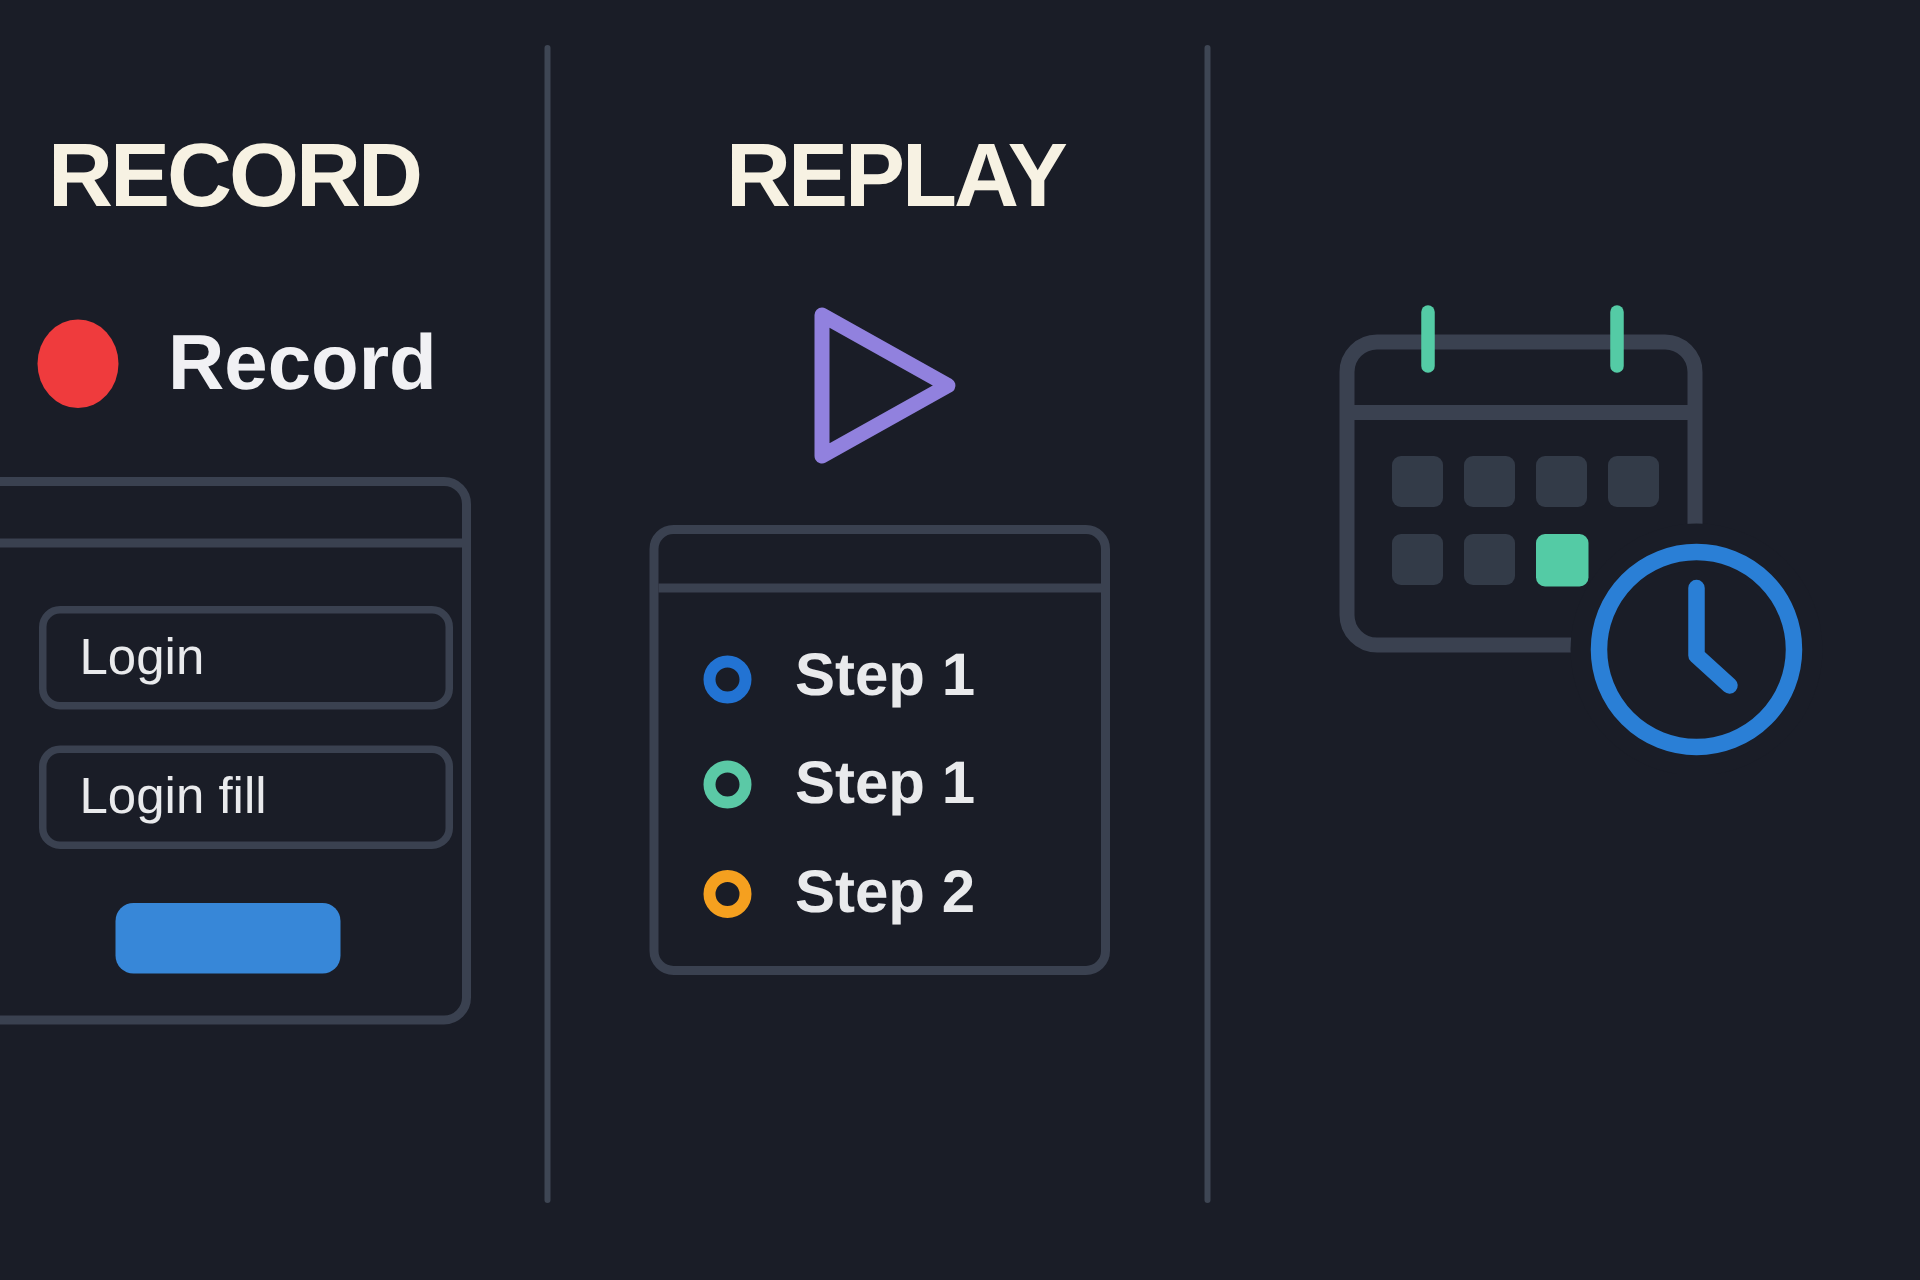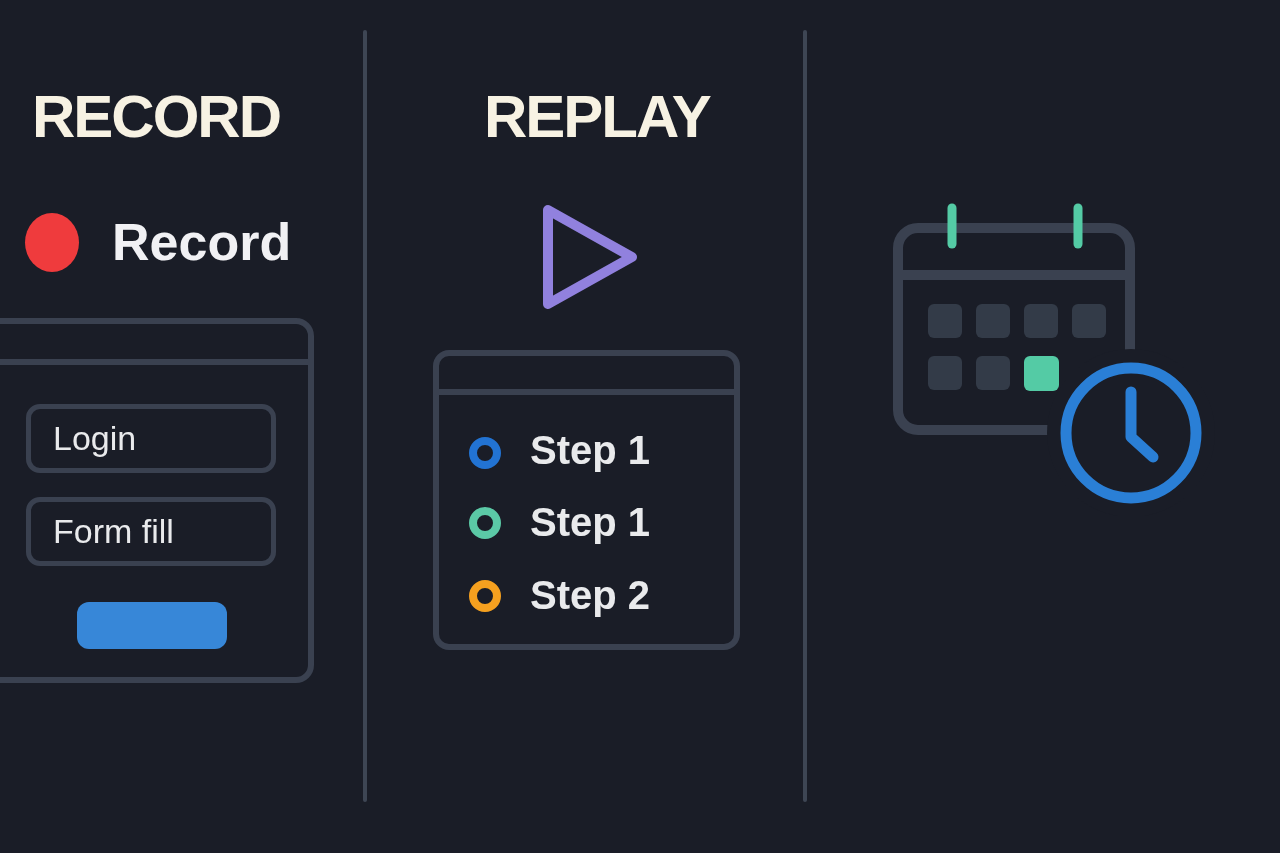--- a/index.html
+++ b/index.html
@@ -53,21 +53,21 @@
   .panel-replay{left:433px;top:350px;width:307px;height:300px;border-radius:16px;}
   .panel-header{
     width:100%;
     border-bottom:6px solid var(--slate,#3A4150);
     box-sizing:border-box;
   }
   .panel-record .panel-header{height:41px;}
   .panel-replay .panel-header{height:39px;}
   .mock-field{
     position:absolute;
-    width:250px;height:69px;
+    width:276px;height:69px;
     border:5px solid var(--slate,#3A4150);
     border-radius:14px;
     box-sizing:border-box;
     display:flex;align-items:center;
     padding-left:22px;
     font-size:34px;
     color:var(--text,#E9EAEC);
   }
   .field-login{left:26px;top:404px;}
   .field-form{left:26px;top:497px;}
@@ -125,21 +125,21 @@
   <div class="record-dot"></div>
   <div class="record-label">Record</div>
 
   <div class="browser-panel panel-record">
     <div class="panel-header"></div>
   </div>
   <div class="mock-field field-login">
     <span>Login</span>
   </div>
   <div class="mock-field field-form">
-    <span>Form fill</span>
+    <span>Login fill</span>
   </div>
   <div class="mock-submit"></div>
 
   <div class="heading" style="left:484px;">REPLAY</div>
 
   <svg class="play-svg" width="104" height="118" viewBox="0 0 104 118">
     <polygon class="play-triangle" points="10,12 94,59 10,106"></polygon>
   </svg>
 
   <div class="browser-panel panel-replay">

